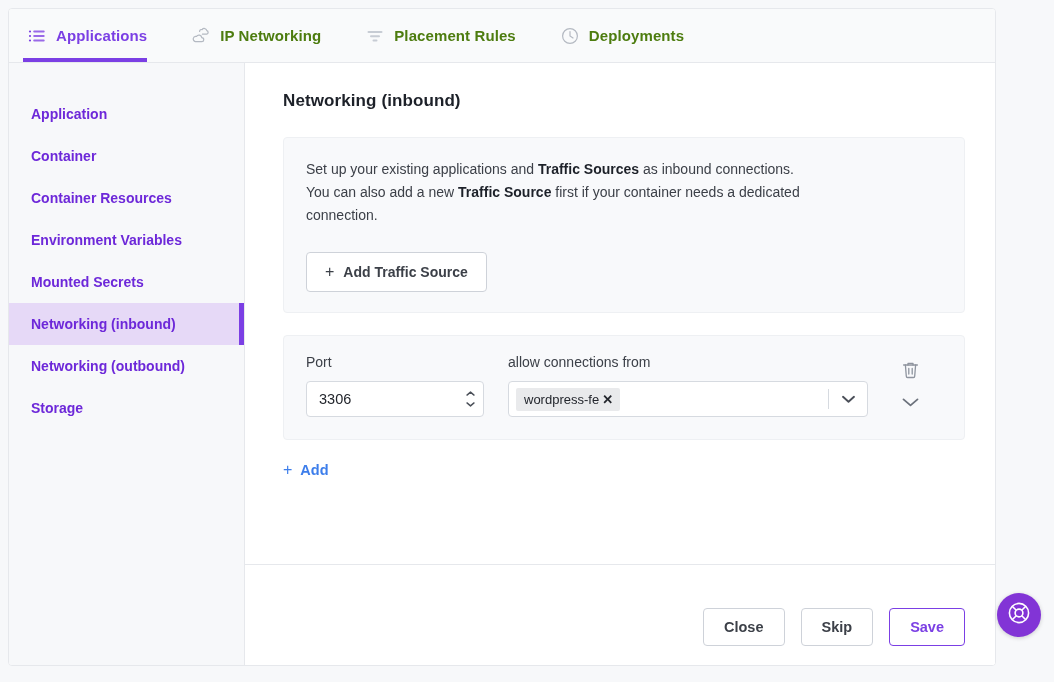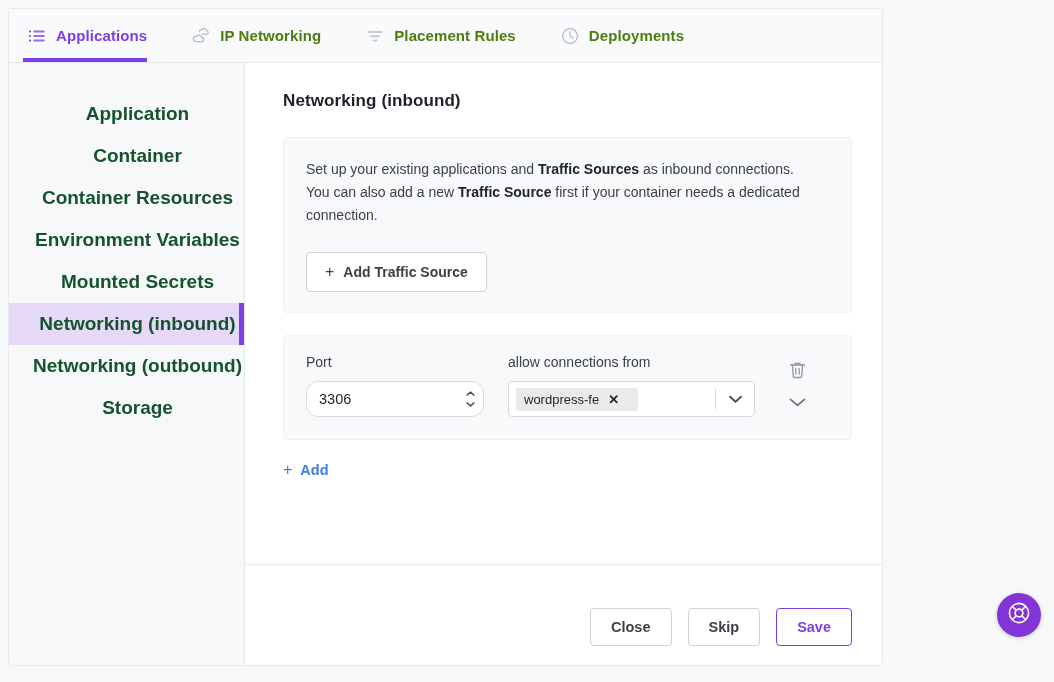--- a/index.html
+++ b/index.html
@@ -12,21 +12,21 @@
   #app {
     position: relative;
     width: 1054px; height: 682px;
     background: #f7f8fa;
   }
 
   
   .window {
     position: absolute;
     left: 8px; top: 8px;
-    width: 875px; height: 658px;
+    width: 988px; height: 658px;
     background: #ffffff;
     border: 1px solid #e6e8ec;
     border-radius: 4px;
     overflow: hidden;
     display: flex;
     flex-direction: column;
   }
 
   
   .tabbar {
@@ -76,26 +76,25 @@
     width: 236px;
     background: #f7f8fa;
     border-right: 1px solid #e6e8ec;
     padding-top: 30px;
   }
   .side-item {
     height: 42px;
     display: flex;
     align-items: center;
     padding-left: 22px;
-    font-size: 19px;
-    font-weight: bold;
-    color: #14532d;
+    font-size: 14px;
+    font-weight: bold;
+    color: #6d28d9;
     cursor: pointer;
     position: relative;
-    justify-content: center;
   }
   .side-item.active {
     background: #e6d9f7;
   }
   .side-item.active::after {
     content: "";
     position: absolute;
     right: 0; top: 0; bottom: 0;
     width: 5px;
     background: #7b3fe4;
@@ -184,21 +183,21 @@
     display: block;
   }
   .num-wrap {
     position: relative;
     height: 36px;
   }
   .num-input {
     width: 100%;
     height: 36px;
     border: 1px solid #d6dae0;
-    border-radius: 12px;
+    border-radius: 4px;
     background: #fff;
     padding: 0 26px 0 12px;
     font-family: "Liberation Sans", sans-serif;
     font-size: 14.5px;
     color: #23262d;
     outline: none;
   }
   .spinner {
     position: absolute;
     right: 8px; top: 50%;
@@ -219,24 +218,24 @@
     border-radius: 4px;
     background: #fff;
     display: flex;
     align-items: center;
     padding-left: 7px;
   }
   .chips { flex: 1 1 auto; display: flex; align-items: center; gap: 6px; min-width: 0; }
   .chip {
     display: inline-flex;
     align-items: center;
-    gap: 9px;
+    gap: 3px;
     background: #e9eaec;
     border-radius: 2px;
-    padding: 4px 19px 4px 8px;
+    padding: 4px 7px 4px 8px;
     font-size: 13px;
     color: #23262d;
     white-space: nowrap;
     justify-content: flex-end;
   }
   .chip-x {
     font-size: 13px;
     font-weight: bold;
     color: #23262d;
     cursor: pointer;

